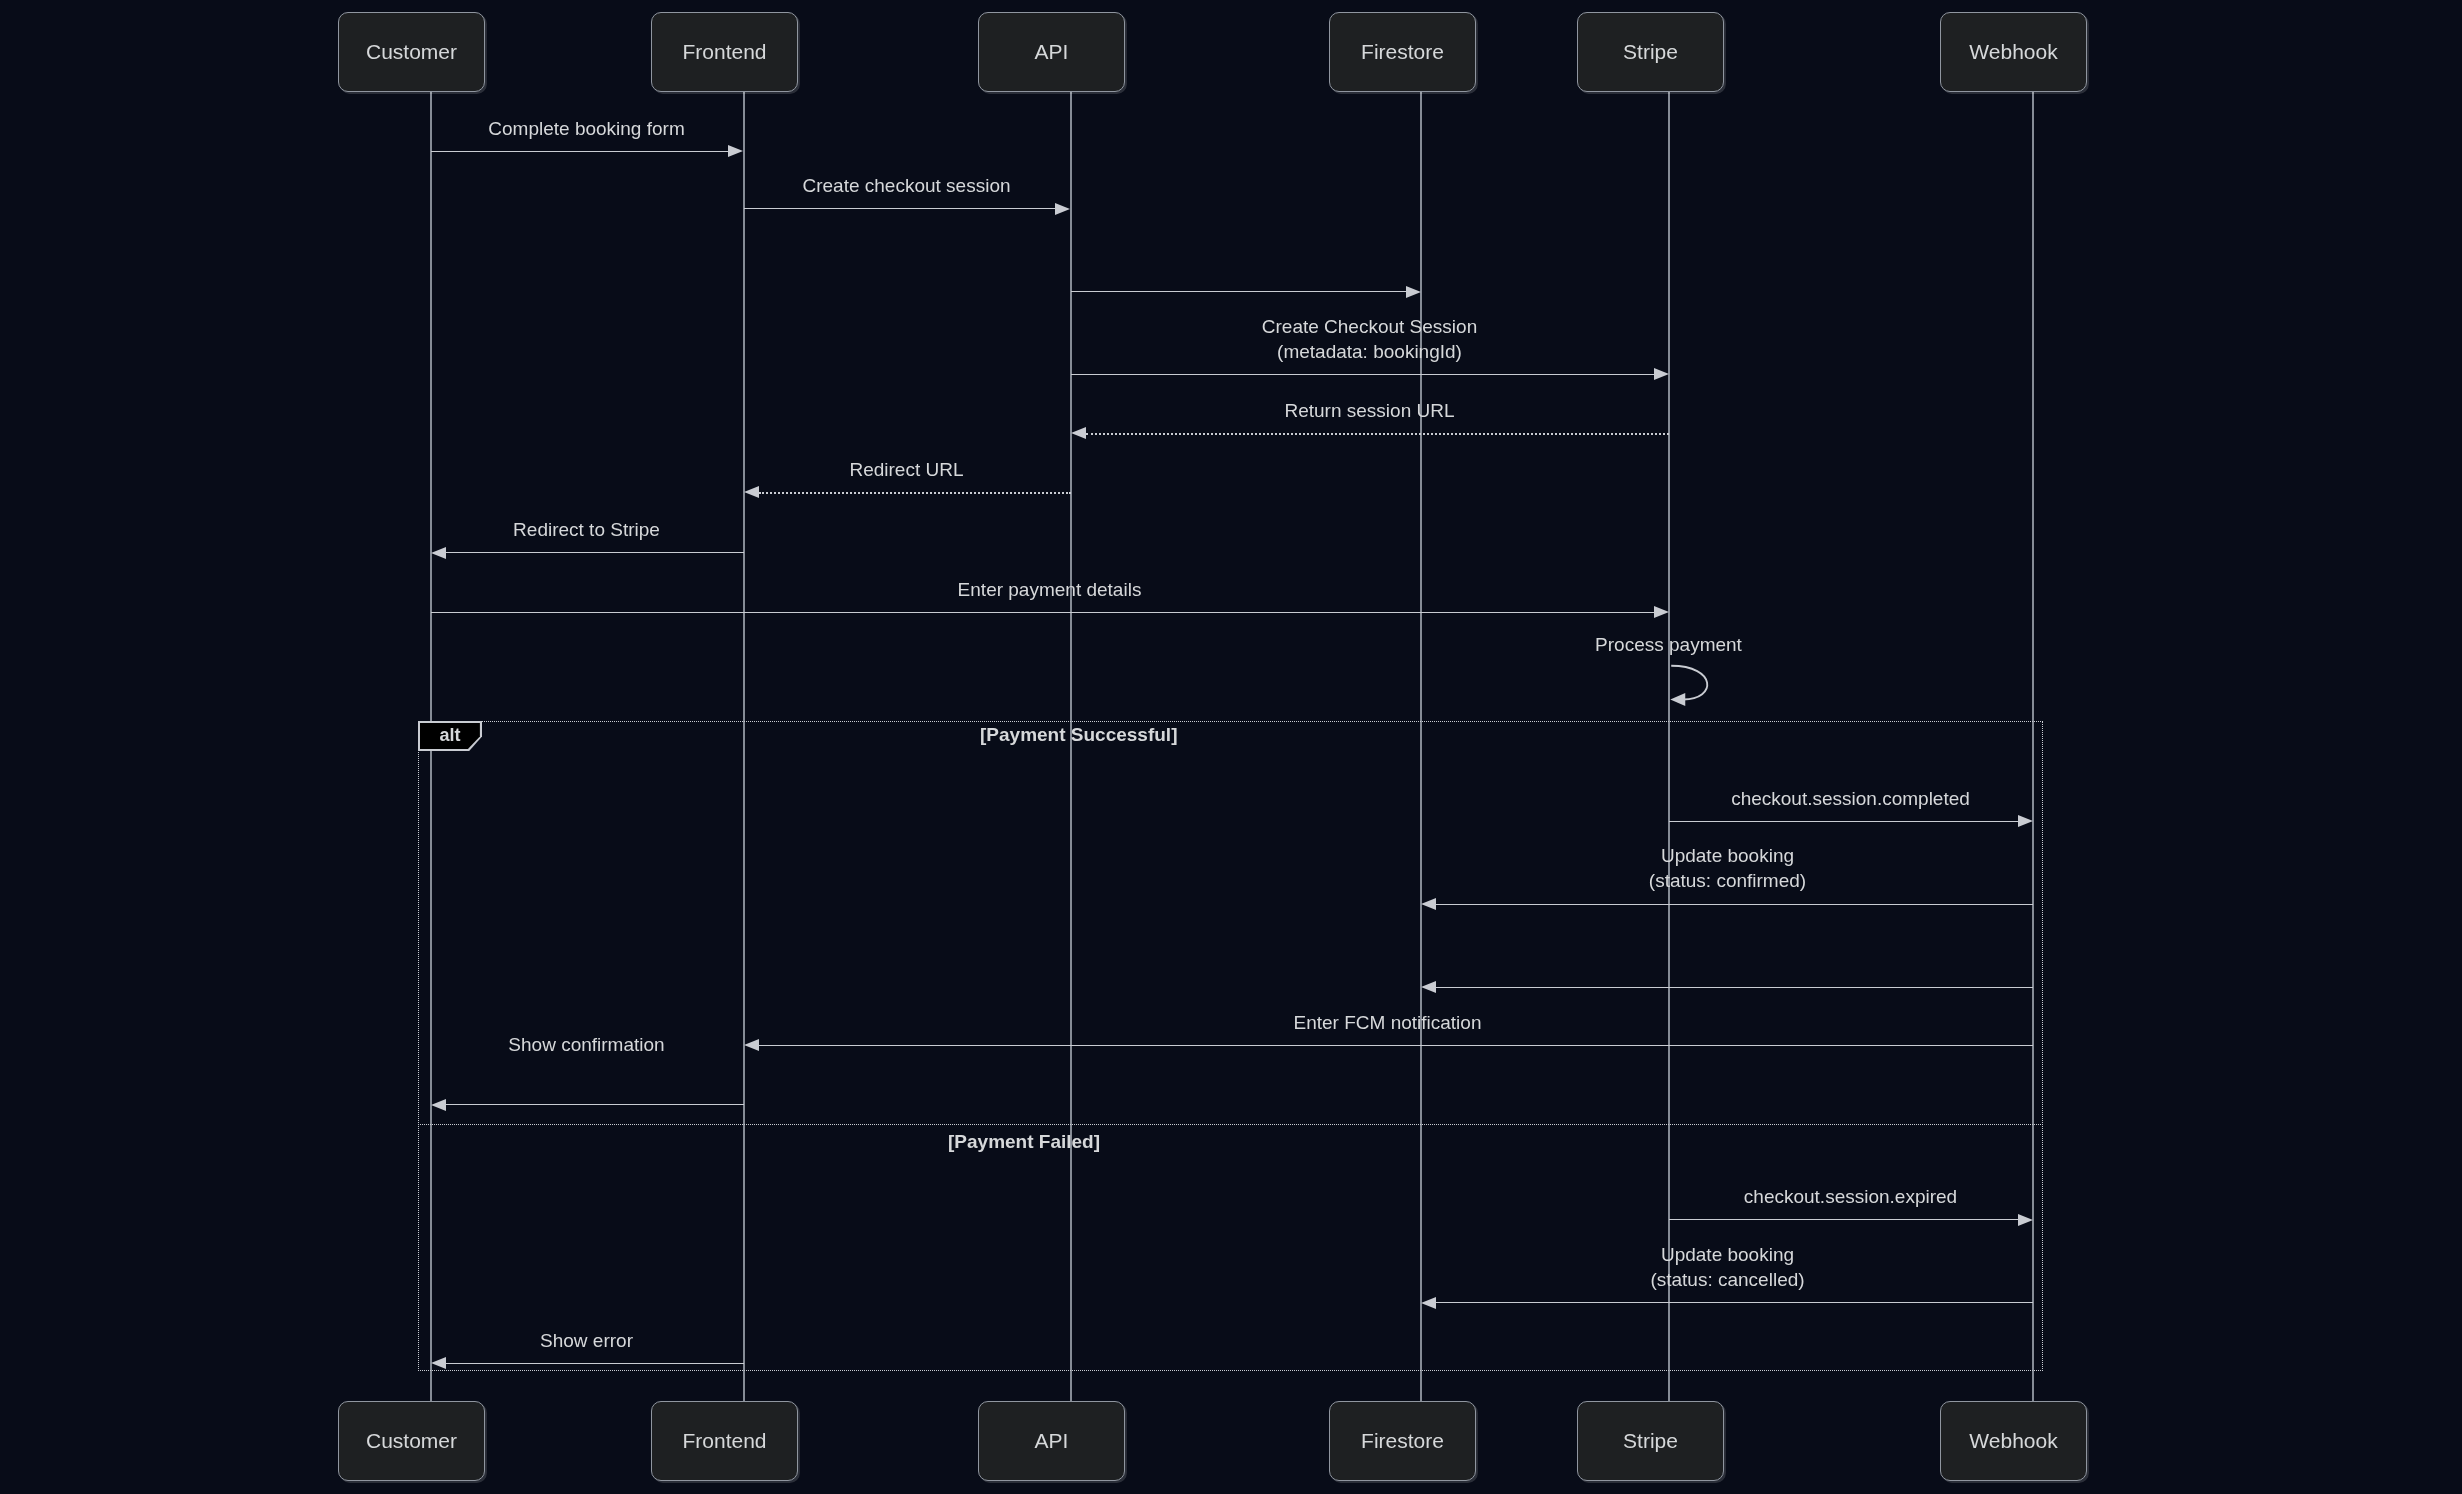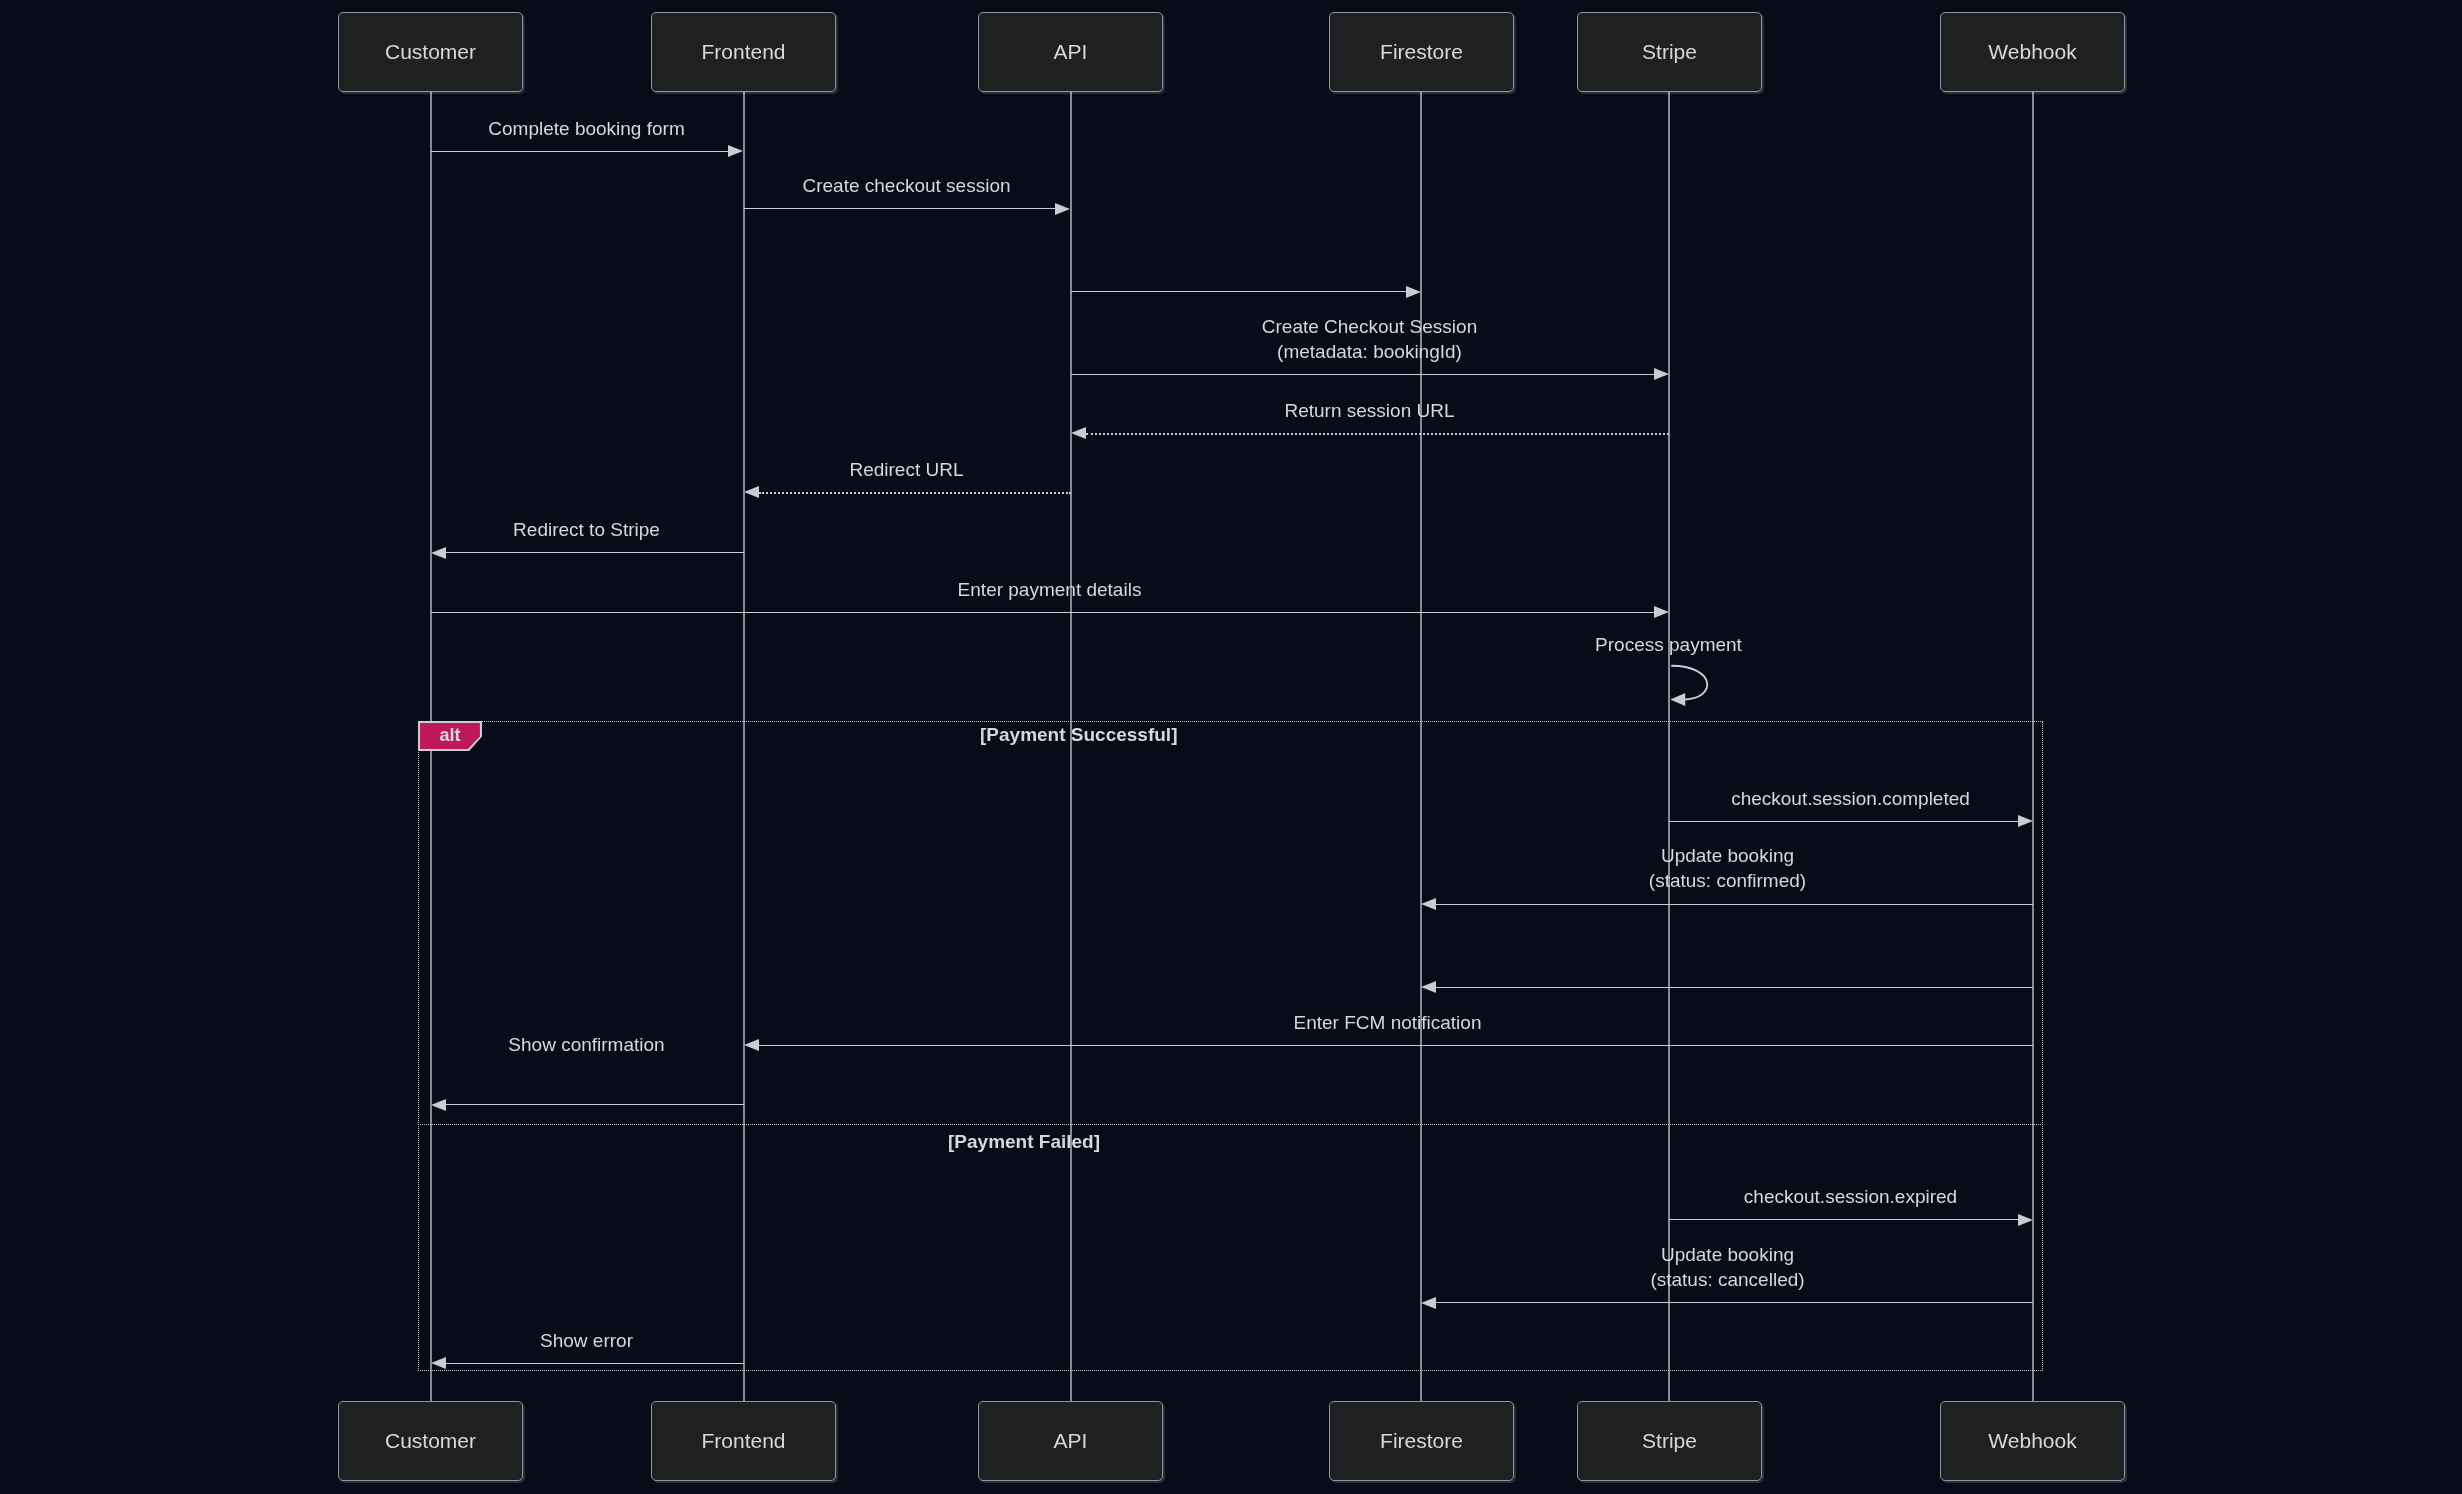--- a/index.html
+++ b/index.html
@@ -13,22 +13,22 @@
   *{margin:0;padding:0;box-sizing:border-box;}
   html,body{background:var(--bg);}
   body{font-family:"Liberation Sans","DejaVu Sans",sans-serif;}
   #stage{
     position:relative;width:2462px;height:1495px;background:var(--bg);overflow:hidden;
   }
   .lifeline{
     position:absolute;width:1.9px;background:var(--lifeline);top:92px;height:1309px;
   }
   .actor-box{
-    position:absolute;width:185px;height:80px;background:var(--box-fill);
-    border:1.4px solid var(--box-border);border-radius:5px;
+    position:absolute;width:147px;height:80px;background:var(--box-fill);
+    border:1.4px solid var(--box-border);border-radius:10px;
     display:flex;align-items:center;justify-content:center;
     color:var(--text);font-size:21px;
     box-shadow:1.9px 1.9px 0 rgba(255,255,255,.14);
   }
   .msg-label{
     position:absolute;width:565px;text-align:center;color:var(--text);
     font-size:19px;line-height:24.5px;white-space:pre-line;
   }
   .line{position:absolute;height:0;}
   .line.solid{border-top:1.9px solid var(--line);}
@@ -44,21 +44,21 @@
     position:absolute;left:418px;top:1124px;width:1625px;height:0;
     border-top:1.9px dotted var(--line);
   }
   .alt-label-outer{
     position:absolute;left:418px;top:721px;width:64px;height:30px;
     background:var(--line);
     clip-path:polygon(0 0,100% 0,100% 52%,80% 100%,0 100%);
   }
   .alt-label-inner{
     position:absolute;left:1.9px;top:1.9px;width:60px;height:26px;
-    background:#be185d;
+    background:#000000;
     clip-path:polygon(0 0,100% 0,100% 52%,80% 100%,0 100%);
     display:flex;align-items:center;justify-content:center;
     color:var(--text);font-size:18px;font-weight:bold;
   }
   .section-label{
     position:absolute;width:565px;text-align:left;color:var(--text);font-size:19px;font-weight:bold;
   }
   .self-loop{position:absolute;left:1670px;top:663px;}
 </style>
 </head>

